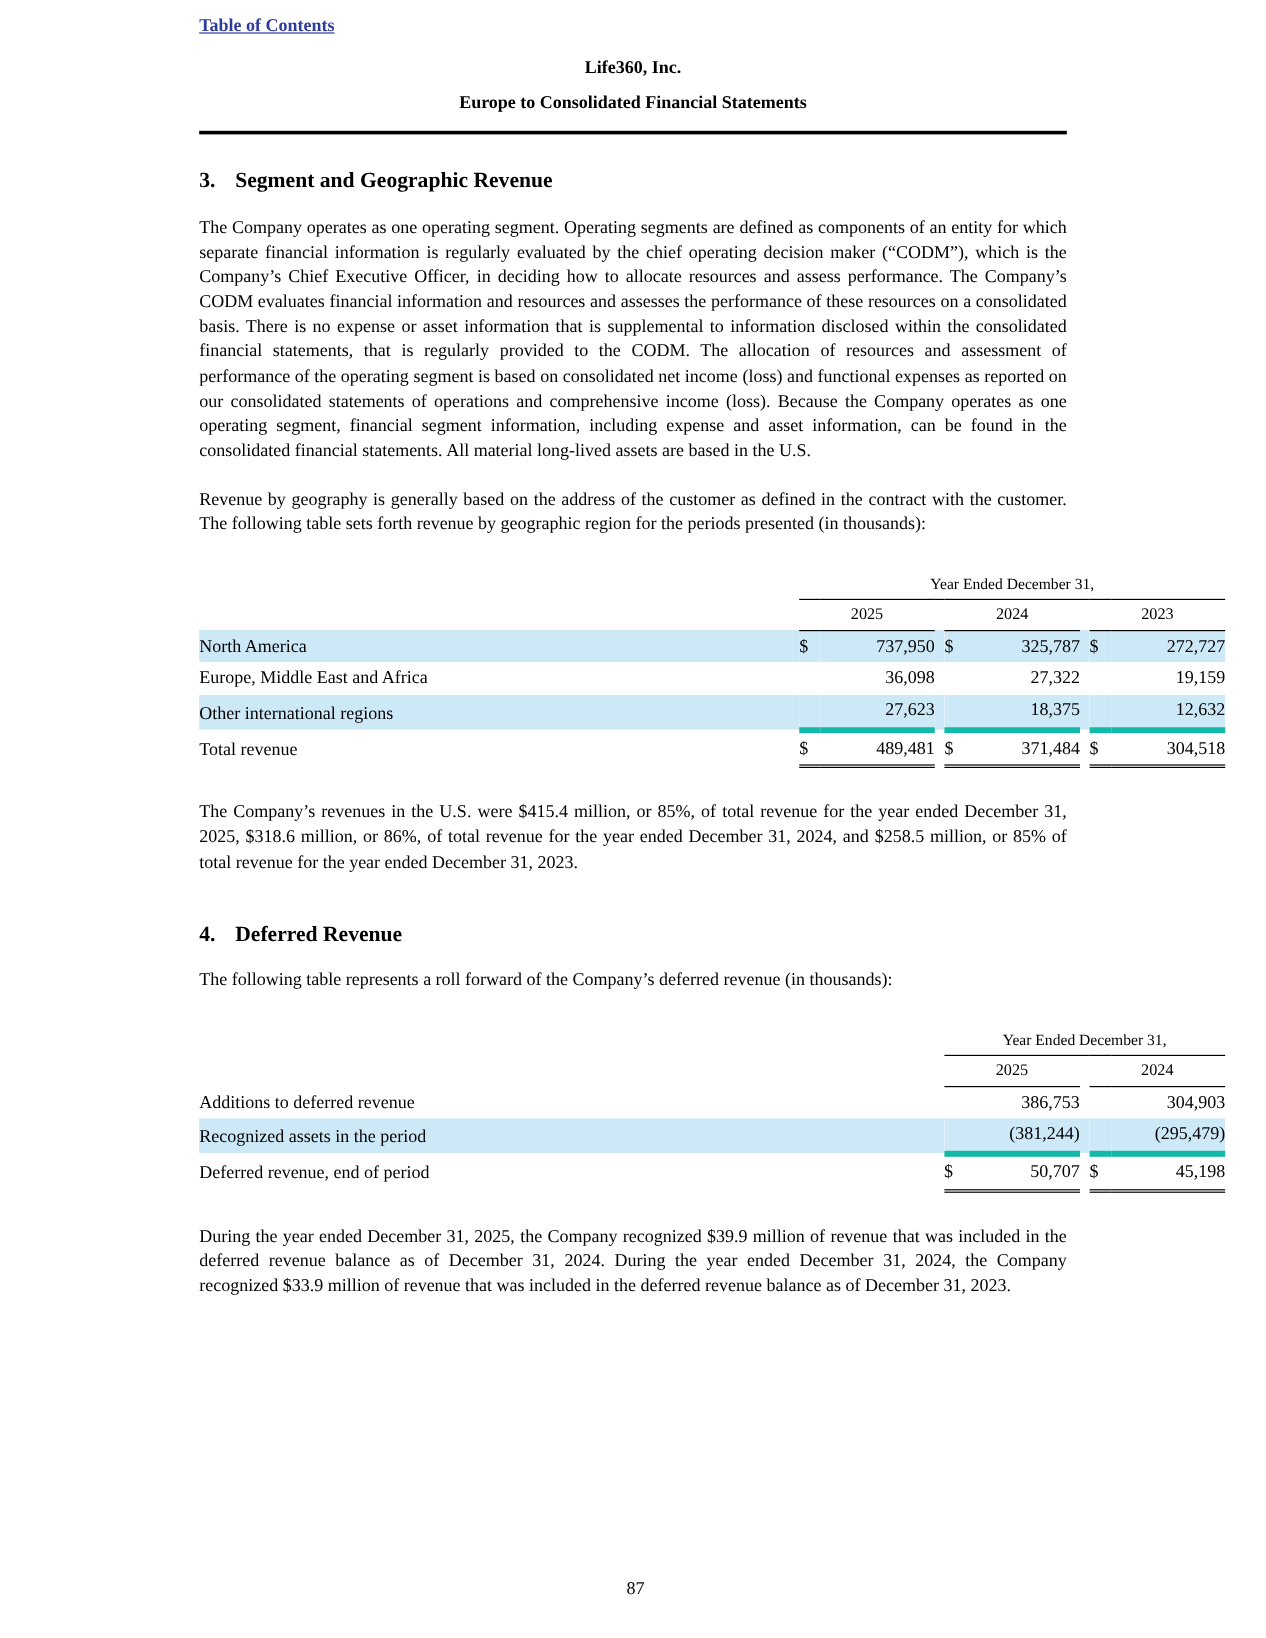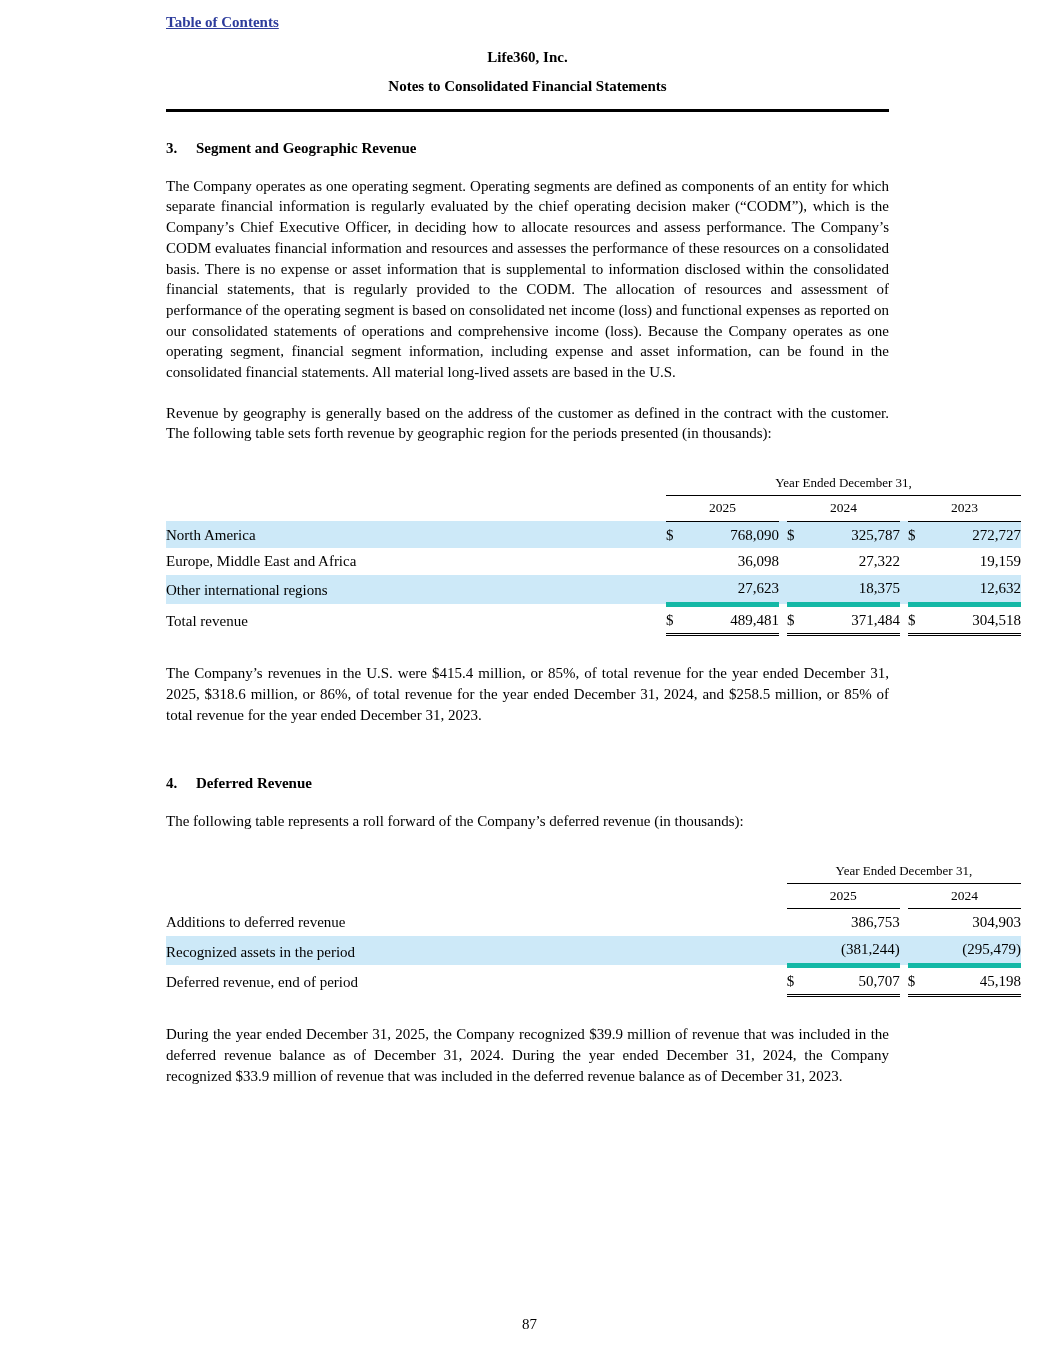--- a/index.html
+++ b/index.html
@@ -36,33 +36,33 @@
   .company-line { margin-bottom: 9px; }
   .doc-title-line { margin-bottom: 12px; }
   .header-rule {
     border: none;
     height: 3px;
     background: #000000;
     margin-bottom: 26px;
   }
   .section-heading {
     font-weight: bold;
-    font-size: 15px;
+    font-size: 18px;
     margin-bottom: 17px;
   }
   .section-heading .sec-num {
     display: inline-block;
     width: 30px;
   }
   p.body-para {
     text-align: justify;
     margin-bottom: 20px;
   }
   p.space-after-lg { margin-bottom: 27px; }
-  p.space-after-xl { margin-bottom: 48px; }
+  p.space-after-xl { margin-bottom: 36px; }
 
   table.fin-table {
     border-collapse: collapse;
     table-layout: fixed;
     width: 855px;
     margin-bottom: 27px;
     font-size: 15px;
   }
   table.fin-table td, table.fin-table th {
     padding: 3px 0;
@@ -100,21 +100,21 @@
   }
 </style>
 </head>
 <body>
 
 <div class="page">
 
   <a href="#" class="toc-link">Table of Contents</a>
 
   <div class="center-bold company-line">Life360, Inc.</div>
-  <div class="center-bold doc-title-line">Notes to Consolidated Financial Statements</div>
+  <div class="center-bold doc-title-line">Europe to Consolidated Financial Statements</div>
 
   <hr class="header-rule">
 
   <div class="section-heading">
     <span class="sec-num">3.</span><span>Segment and Geographic Revenue</span>
   </div>
 
   <p class="body-para">The Company operates as one operating segment. Operating segments are defined as components of an entity for which separate financial information is regularly evaluated by the chief operating decision maker (“CODM”), which is the Company’s Chief Executive Officer, in deciding how to allocate resources and assess performance. The Company’s CODM evaluates financial information and resources and assesses the performance of these resources on a consolidated basis. There is no expense or asset information that is supplemental to information disclosed within the consolidated financial statements, that is regularly provided to the CODM. The allocation of resources and assessment of performance of the operating segment is based on consolidated net income (loss) and functional expenses as reported on our consolidated statements of operations and comprehensive income (loss). Because the Company operates as one operating segment, financial segment information, including expense and asset information, can be found in the consolidated financial statements. All material long-lived assets are based in the U.S.</p>
 
   <p class="body-para space-after-lg">Revenue by geography is generally based on the address of the customer as defined in the contract with the customer. The following table sets forth revenue by geographic region for the periods presented (in thousands):</p>
@@ -140,21 +140,21 @@
       <td></td>
       <th class="year-header" colspan="2">2025</th>
       <td></td>
       <th class="year-header" colspan="2">2024</th>
       <td></td>
       <th class="year-header" colspan="2">2023</th>
     </tr>
     <tr class="row-hl">
       <td class="lbl">North America</td>
       <td class="dollar">$</td>
-      <td class="val">768,090</td>
+      <td class="val">737,950</td>
       <td></td>
       <td class="dollar">$</td>
       <td class="val">325,787</td>
       <td></td>
       <td class="dollar">$</td>
       <td class="val">272,727</td>
     </tr>
     <tr>
       <td class="lbl">Europe, Middle East and Africa</td>
       <td></td>

